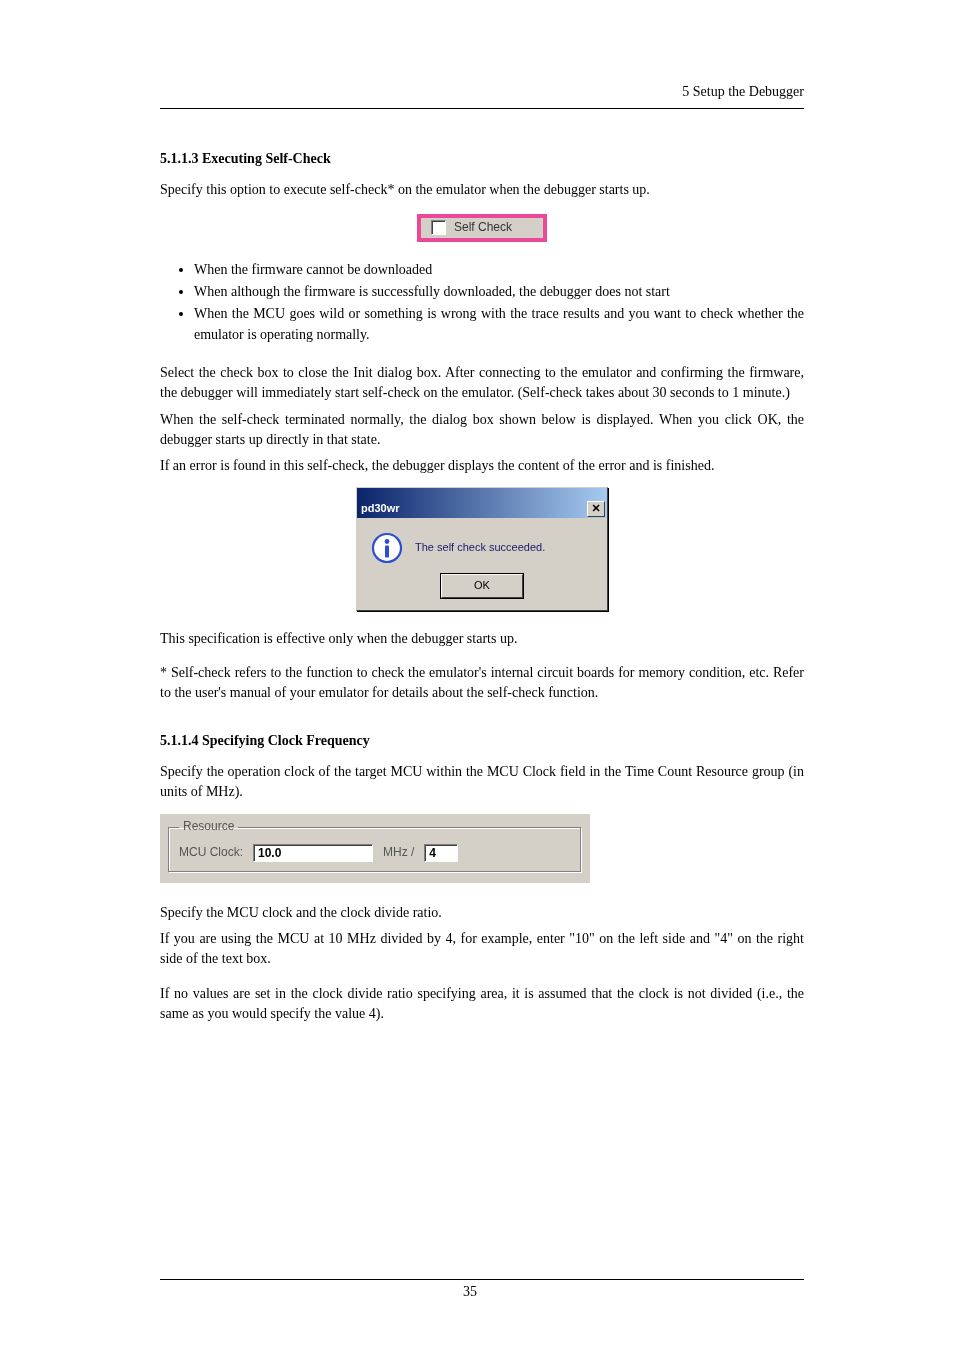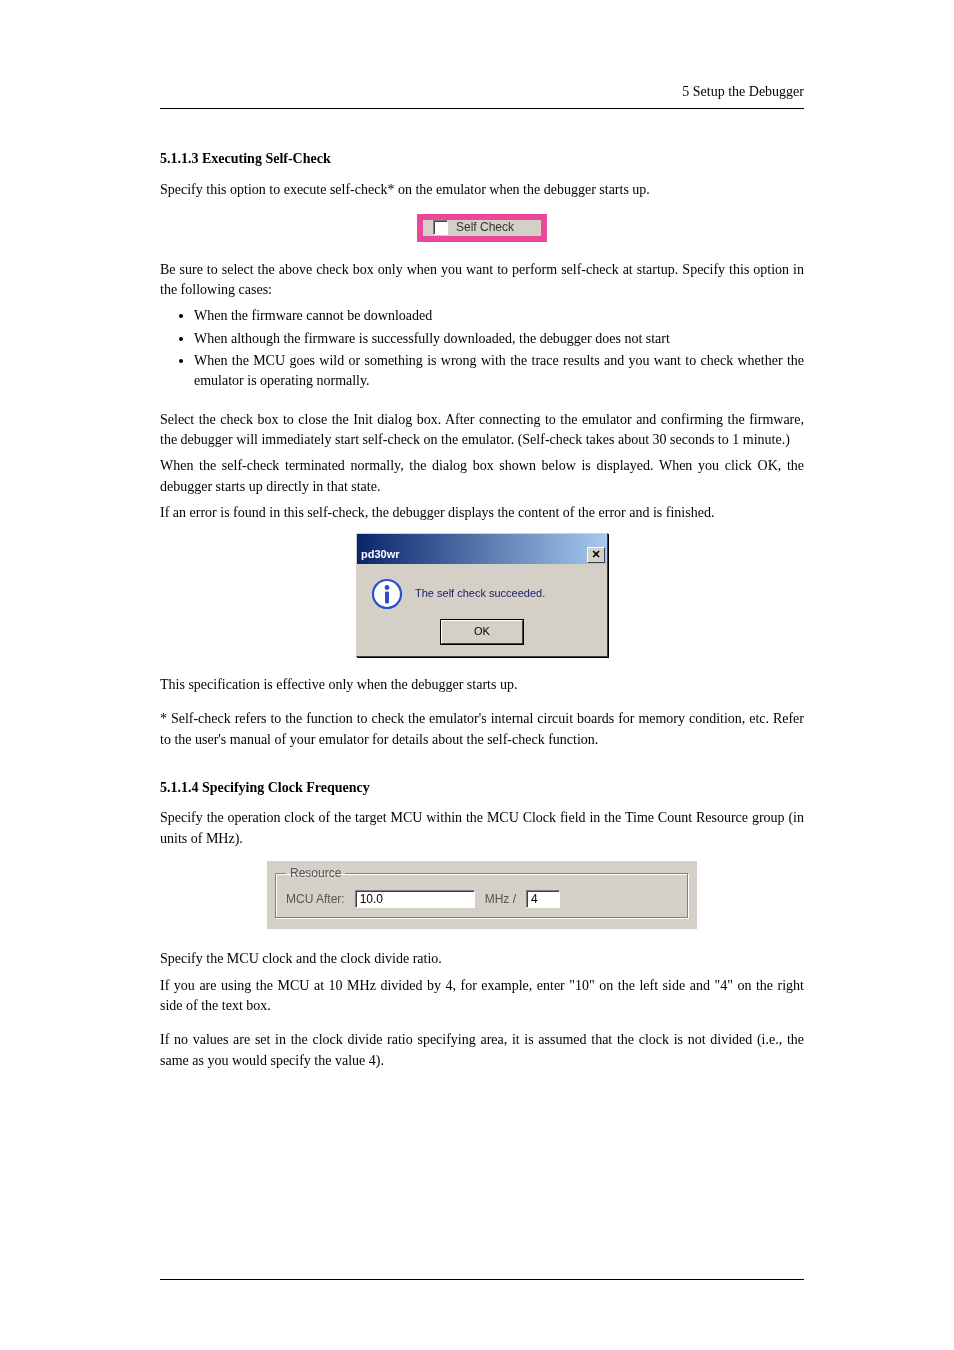--- a/index.html
+++ b/index.html
@@ -51,21 +51,21 @@
 
   
   .selfcheck-wrap {
     display: flex;
     justify-content: center;
     margin: 14px 0 18px 0;
   }
   .selfcheck {
     width: 130px; height: 28px;
     background: #d4d0c8;
-    border: 6px solid #ec4899;
+    border: 4px solid #ec4899;
     display: flex; align-items: center;
     padding-left: 10px; box-sizing: border-box;
     font-family: Tahoma, Arial, sans-serif;
     font-size: 12px; color: #333;
   }
   .selfcheck .box {
     width: 13px; height: 13px; background:#fff;
     border-top:1px solid #808080; border-left:1px solid #808080;
     border-right:1px solid #fff; border-bottom:1px solid #fff;
     box-shadow: inset 1px 1px 0 #404040;
@@ -110,41 +110,41 @@
     display:inline-block; width:80px; height:22px; line-height:20px;
     background:#d4d0c8;
     border-top:1px solid #fff; border-left:1px solid #fff;
     border-right:1px solid #404040; border-bottom:1px solid #404040;
     box-shadow: 0 0 0 1px #000;
     font-family: Tahoma, Arial, sans-serif; font-size:11px;
     text-align:center;
   }
 
   
-  .res-wrap { display:flex; justify-content:center; margin: 12px 0 20px 0; }
+  .res-wrap { display:flex; justify-content:flex-start; margin: 12px 0 20px 0; }
   .resource {
     width: 430px; background:#d4d0c8;
     font-family: Tahoma, Arial, sans-serif; font-size:12px; color:#555;
     padding: 4px 8px 10px 8px; box-sizing:border-box;
   }
   .resource fieldset {
     border:1px solid #808080;
     border-right-color:#fff; border-bottom-color:#fff;
     box-shadow: inset -1px -1px 0 #808080, inset 1px 1px 0 #fff;
     padding: 8px 10px 10px 10px; margin:0;
   }
   .resource legend { padding:0 4px; }
   .resource .row { display:flex; align-items:center; gap:10px; }
   .tb {
     background:#fff; color:#000;
     border-top:1px solid #808080; border-left:1px solid #808080;
     border-right:1px solid #fff; border-bottom:1px solid #fff;
     box-shadow: inset 1px 1px 0 #404040;
     height:18px; padding:0 4px; box-sizing:border-box;
-    font-family: Tahoma, Arial, sans-serif; font-size:12px;
+    font-family: Tahoma, Arial, sans-serif; font-size:12px;font-weight:bold;
   }
   .tb.mcu { width:120px; }
   .tb.div { width:34px; }
 
   
   .footer-rule {
     position:absolute; left:160px; right:136px; bottom:70px;
     border-top:1px solid #000;
   }
   .page-num {
@@ -163,21 +163,20 @@
   <h3>5.1.1.3 Executing Self-Check</h3>
   <p>Specify this option to execute self-check* on the emulator when the debugger starts up.</p>
 
   <div class="selfcheck-wrap">
     <div class="selfcheck">
       <span class="box"></span>
       <span>Self Check</span>
     </div>
   </div>
 
-  <p class="just">Be sure to select the above check box only when you want to perform self-check at startup. Specify this option in the following cases:</p>
   <ul class="bullets">
     <li>When the firmware cannot be downloaded</li>
     <li>When although the firmware is successfully downloaded, the debugger does not start</li>
     <li>When the MCU goes wild or something is wrong with the trace results and you want to check whether the emulator is operating normally.</li>
   </ul>
 
   <div class="spacer-sm"></div>
   <p class="just">Select the check box to close the Init dialog box. After connecting to the emulator and confirming the firmware, the debugger will immediately start self-check on the emulator. (Self-check takes about 30 seconds to 1 minute.)</p>
   <p class="just">When the self-check terminated normally, the dialog box shown below is displayed. When you click OK, the debugger starts up directly in that state.</p>
   <p class="just">If an error is found in this self-check, the debugger displays the content of the error and is finished.</p>
@@ -213,28 +212,29 @@
   <div class="spacer-lg"></div>
 
   <h3>5.1.1.4 Specifying Clock Frequency</h3>
   <p class="just">Specify the operation clock of the target MCU within the MCU Clock field in the Time Count Resource group (in units of MHz).</p>
 
   <div class="res-wrap">
     <div class="resource">
       <fieldset>
         <legend>Resource</legend>
         <div class="row">
-          <span>MCU After:</span>
+          <span>MCU Clock:</span>
           <span class="tb mcu">10.0</span>
           <span>MHz /</span>
           <span class="tb div">4</span>
         </div>
       </fieldset>
     </div>
   </div>
 
   <p>Specify the MCU clock and the clock divide ratio.</p>
   <p class="just">If you are using the MCU at 10 MHz divided by 4, for example, enter "10" on the left side and "4" on the right side of the text box.</p>
   <div class="spacer-sm"></div>
   <p class="just">If no values are set in the clock divide ratio specifying area, it is assumed that the clock is not divided (i.e., the same as you would specify the value 4).</p>
 
   <div class="footer-rule"></div>
+  <div class="page-num">35</div>
 </div>
 
 </body></html>

